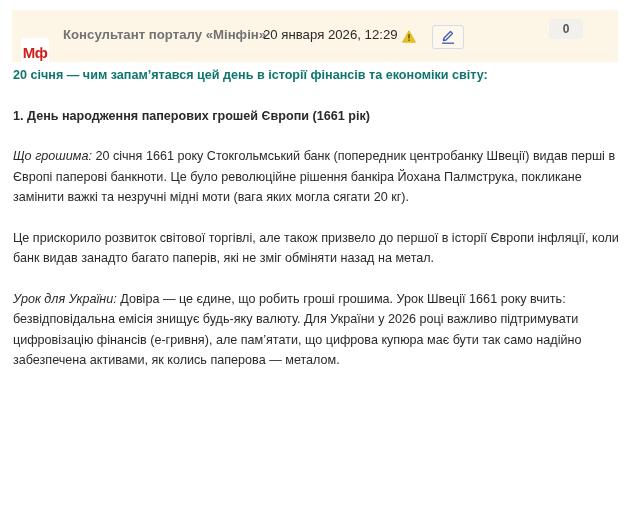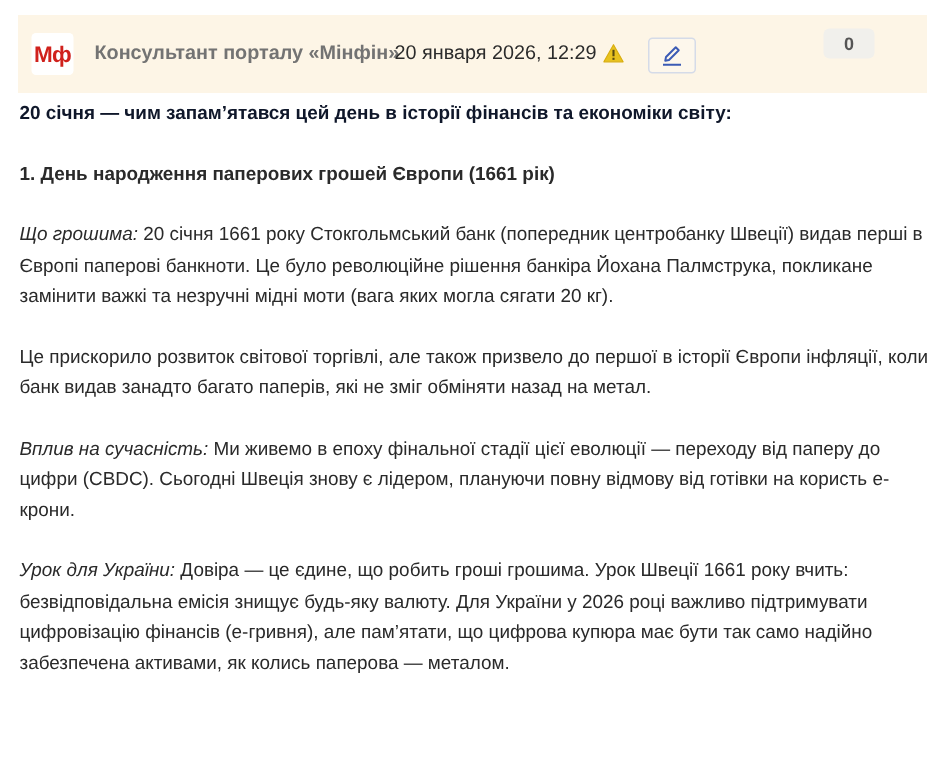--- a/index.html
+++ b/index.html
@@ -5,21 +5,21 @@
     html, body { margin: 0; padding: 0; background: #ffffff; }
     body {
       width: 629px; height: 512px; overflow: hidden; position: relative;
       font-family: "Liberation Sans", sans-serif; color: #1f1f1f;
     }
     .header {
       position: absolute; left: 12px; top: 10px; width: 606px; height: 52px;
       background: #fdf5e6;
     }
     .logo {
-      position: absolute; left: 9px; top: 12px; width: 28px; height: 28px;
+      position: absolute; left: 9px; top: 28px; width: 28px; height: 28px;
       background: #ffffff; border-radius: 3px;
       display: flex; align-items: center; justify-content: center;
       color: #d0211c; font-weight: bold; font-size: 15px; letter-spacing: -0.5px;
     }
     .author {
       position: absolute; left: 51px; top: 17px;
       font-size: 13.2px; font-weight: bold; color: #737373; white-space: nowrap;
     }
     .date {
       position: absolute; left: 251px; top: 17px;
@@ -37,21 +37,21 @@
       position: absolute; left: 537px; top: 9px; width: 34px; height: 20px;
       background: #f1f0ec; border-radius: 4px;
       font-size: 12px; font-weight: bold; color: #555;
       display: flex; align-items: center; justify-content: center;
     }
     .content {
       position: absolute; left: 13px; top: 65px; width: 606px;
       font-size: 12.6px; line-height: 20.5px; color: #2a2a2a;
     }
     .content p { margin: 0; }
-    .intro { font-weight: bold; color: #0f172a; margin-bottom: 20px !important; }
+    .intro { font-weight: bold; color: #0f766e; margin-bottom: 20px !important; }
     .section-title { font-weight: bold; margin-bottom: 20px !important; }
     .para { margin-bottom: 20px !important; }
     .lbl { font-style: italic; }
   </style>
 </head>
 <body>
 
 <div class="header">
   <div class="logo">Мф</div>
   <a class="author">Консультант порталу «Мінфін»</a>
@@ -73,17 +73,16 @@
 </div>
 
 <div class="content">
   <p class="intro">20 січня — чим запам’ятався цей день в історії фінансів та економіки світу:</p>
   <p class="section-title">1. День народження паперових грошей Європи (1661 рік)</p>
 
   <p class="para"><span class="lbl">Що грошима:</span><span> 20 січня 1661 року Стокгольмський банк (попередник центробанку Швеції) видав перші в Європі паперові банкноти. Це було революційне рішення банкіра Йохана Палмструка, покликане замінити важкі та незручні мідні моти (вага яких могла сягати 20 кг).</span></p>
 
   <p class="para">Це прискорило розвиток світової торгівлі, але також призвело до першої в історії Європи інфляції, коли банк видав занадто багато паперів, які не зміг обміняти назад на метал.</p>
 
-  <p class="para"><span class="lbl">Вплив на сучасність:</span><span> Ми живемо в епоху фінальної стадії цієї еволюції — переходу від паперу до цифри (CBDC). Сьогодні Швеція знову є лідером, плануючи повну відмову від готівки на користь е-крони.</span></p>
 
   <p class="para"><span class="lbl">Урок для України:</span><span> Довіра — це єдине, що робить гроші грошима. Урок Швеції 1661 року вчить: безвідповідальна емісія знищує будь-яку валюту. Для України у 2026 році важливо підтримувати цифровізацію фінансів (е-гривня), але пам’ятати, що цифрова купюра має бути так само надійно забезпечена активами, як колись паперова — металом.</span></p>
 
 </div>
 
 </body></html>

